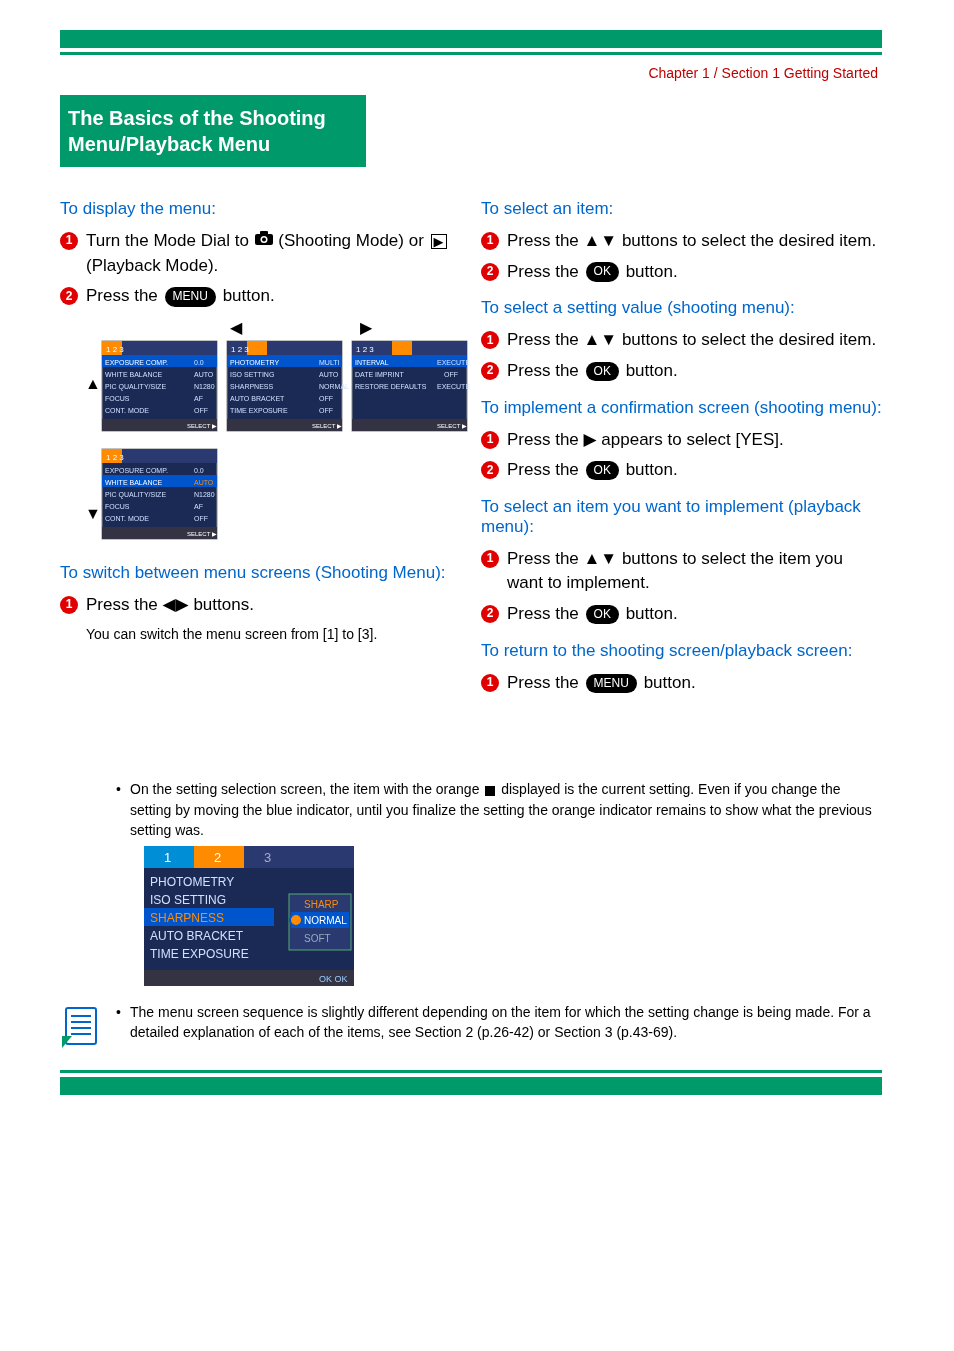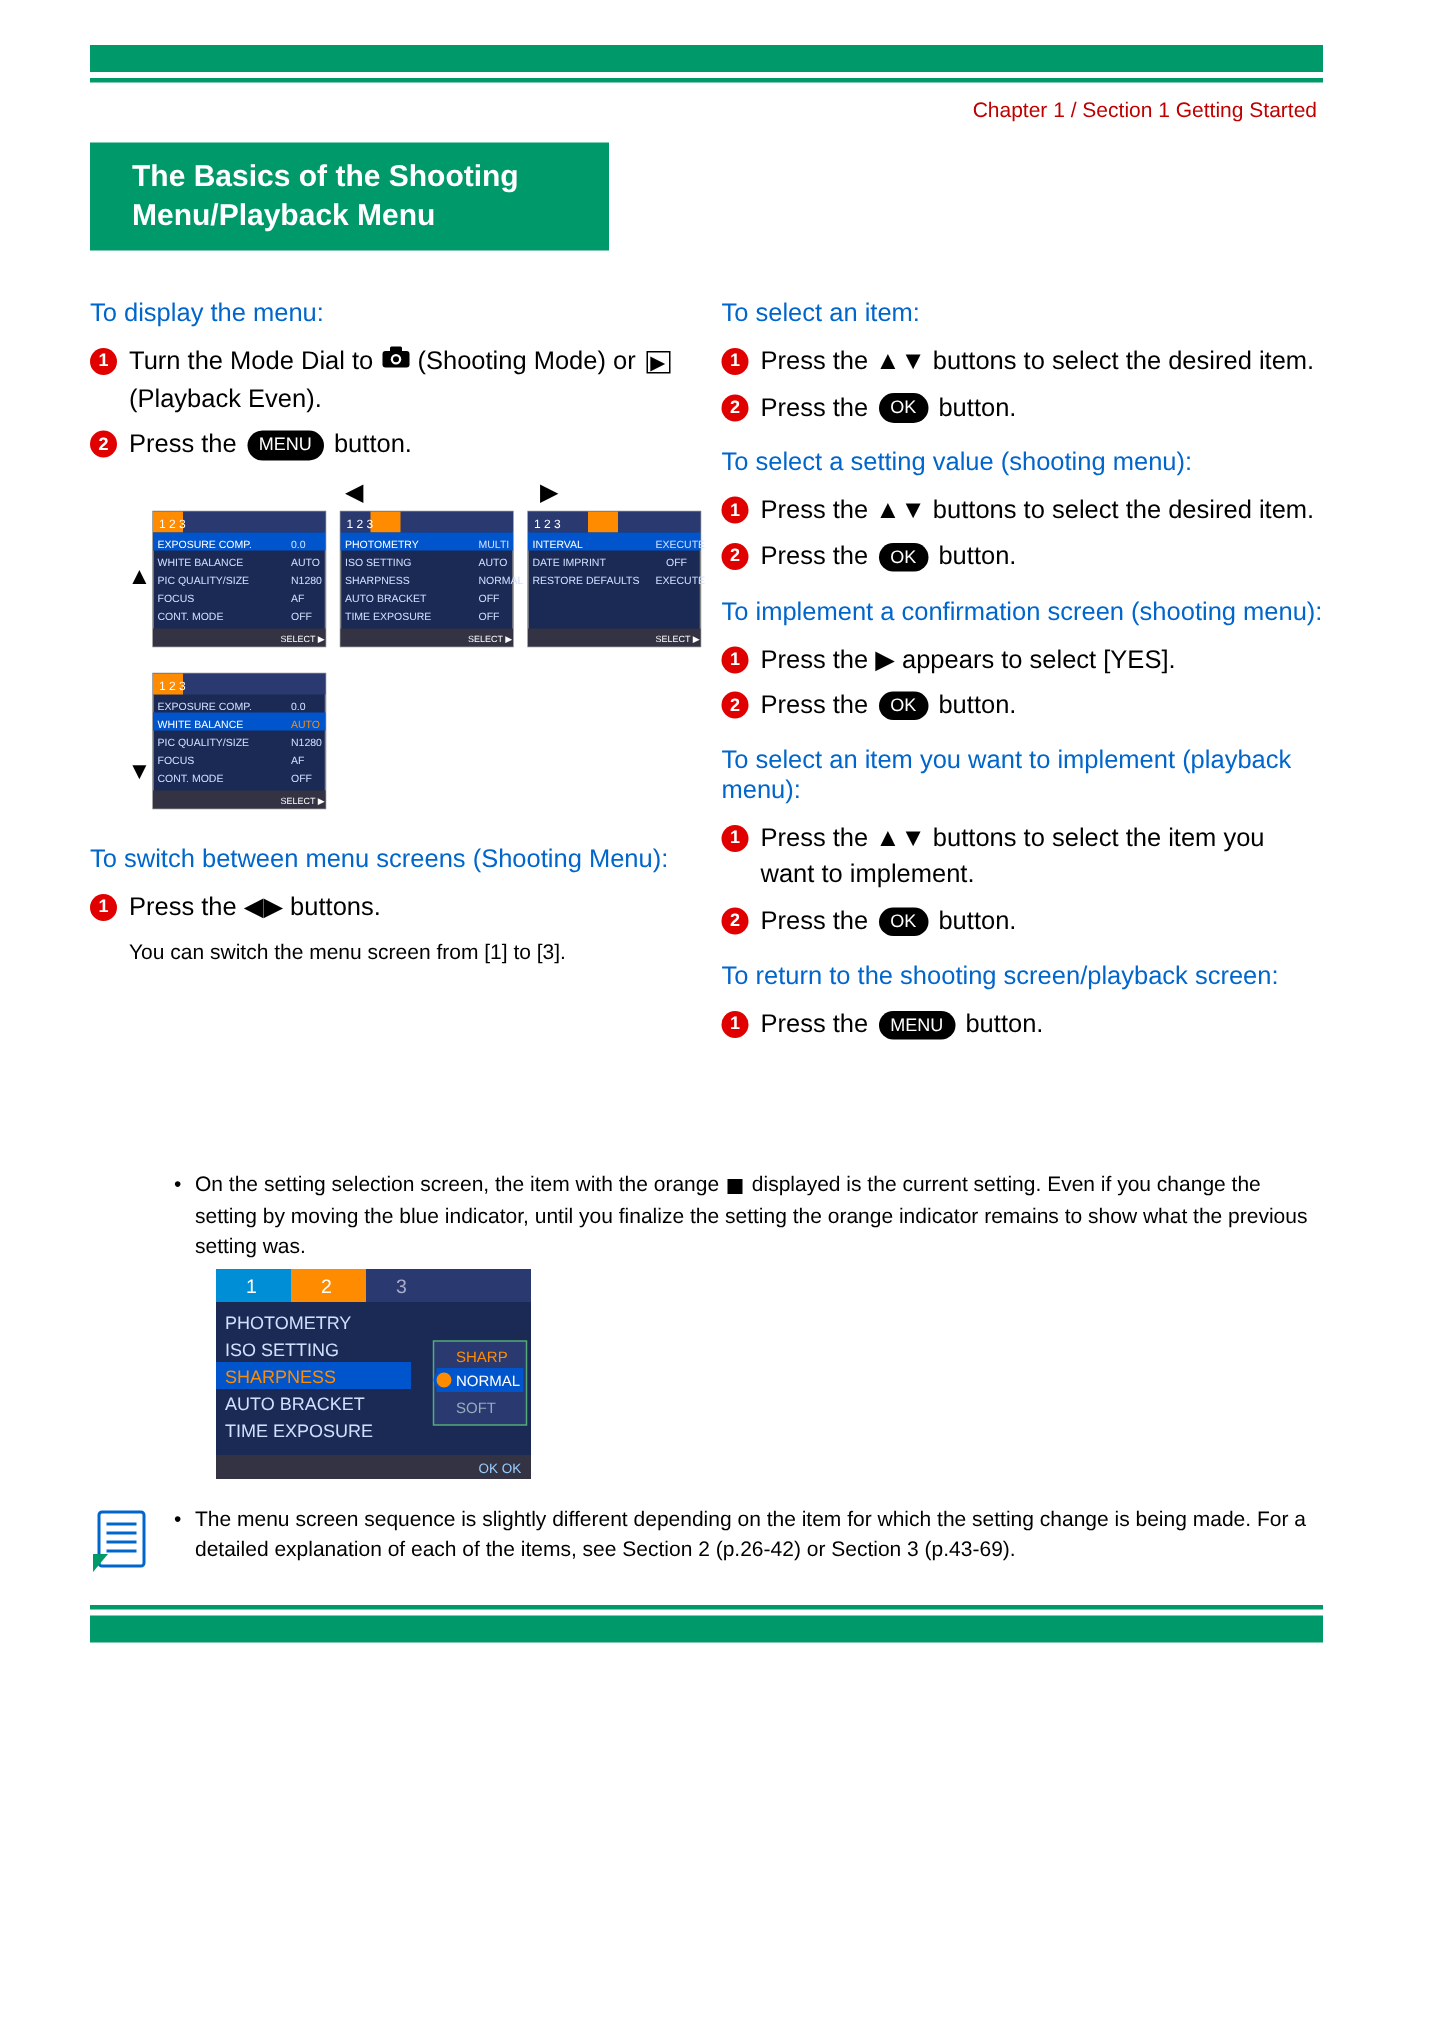--- a/index.html
+++ b/index.html
@@ -31,21 +31,21 @@
   }
   .chapter-line {
     text-align: right;
     color: #c00000;
     font-size: 14px;
     margin: 6px 4px 14px 0;
   }
   .title-box {
     background: #009a6a;
     color: #fff;
-    padding: 10px 28px;
+    padding: 10px 8px;
     width: 290px;
     font-size: 20px;
     font-weight: bold;
     line-height: 1.3;
     margin-bottom: 18px;
   }
   .columns {
     display: flex;
     gap: 20px;
   }
@@ -189,21 +189,21 @@
           <span style="display:inline-block;vertical-align:middle;">
             <svg width="20" height="16" viewBox="0 0 20 16">
               <rect x="1" y="4" width="18" height="11" rx="2" fill="#000"></rect>
               <rect x="6" y="1" width="8" height="4" rx="1" fill="#000"></rect>
               <circle cx="10" cy="9.5" r="3.5" fill="#fff"></circle>
               <circle cx="10" cy="9.5" r="2" fill="#000"></circle>
             </svg>
           </span>
           <span> (Shooting Mode) or </span>
           <span class="icon-box">▶</span>
-          <span> (Playback Even).</span>
+          <span> (Playback Mode).</span>
         </div>
       </div>
 
       <div class="step">
         <div class="step-num">2</div>
         <div class="step-body">
           <span>Press the </span>
           <span class="btn-pill">MENU</span>
           <span> button.</span>
         </div>

